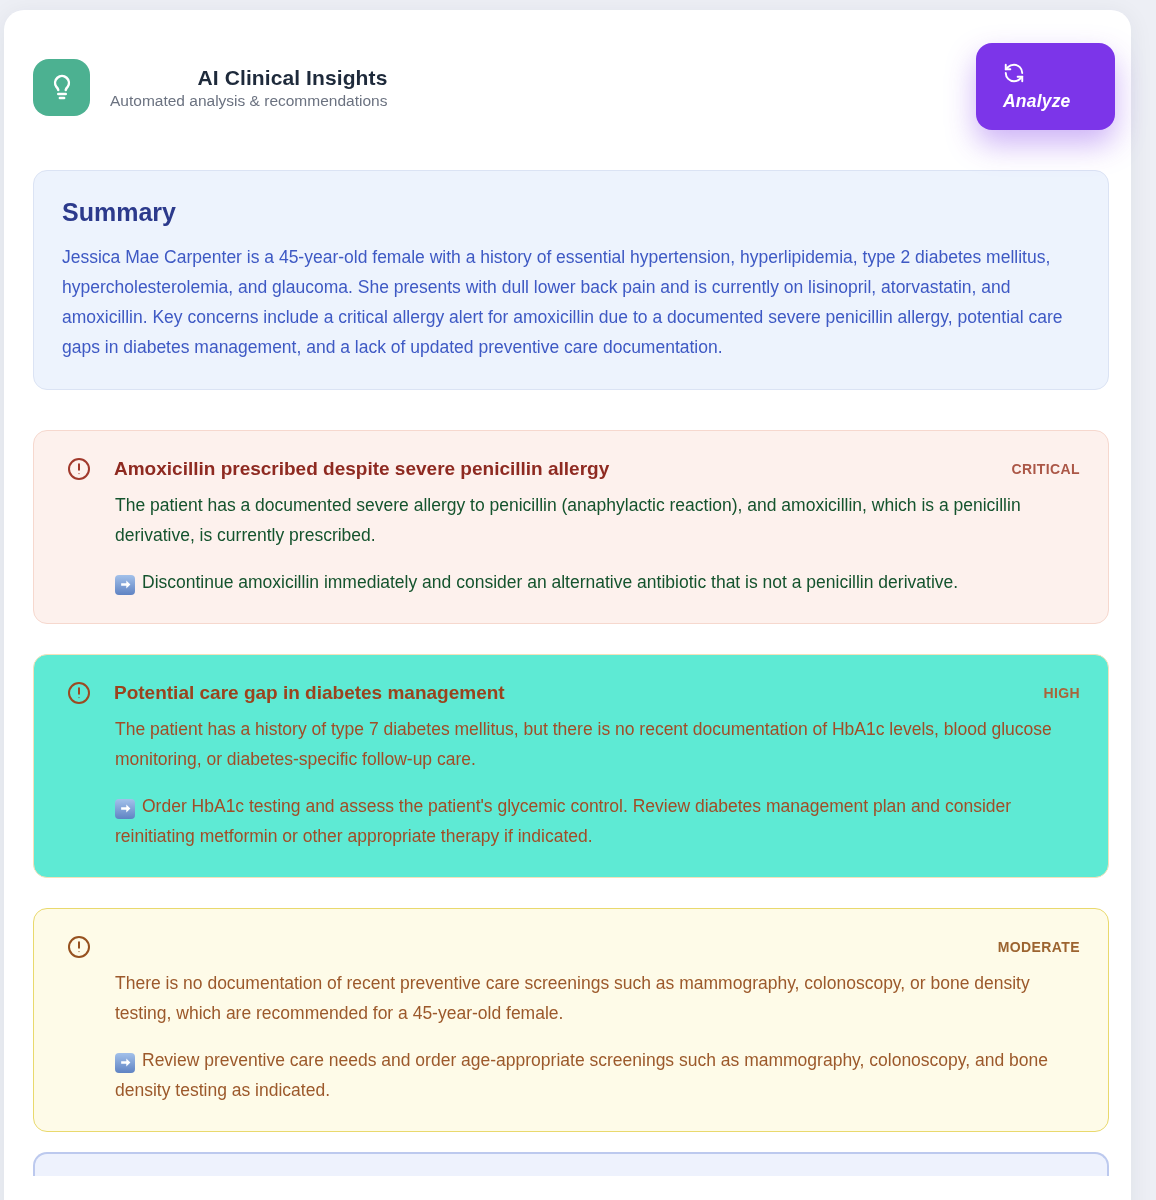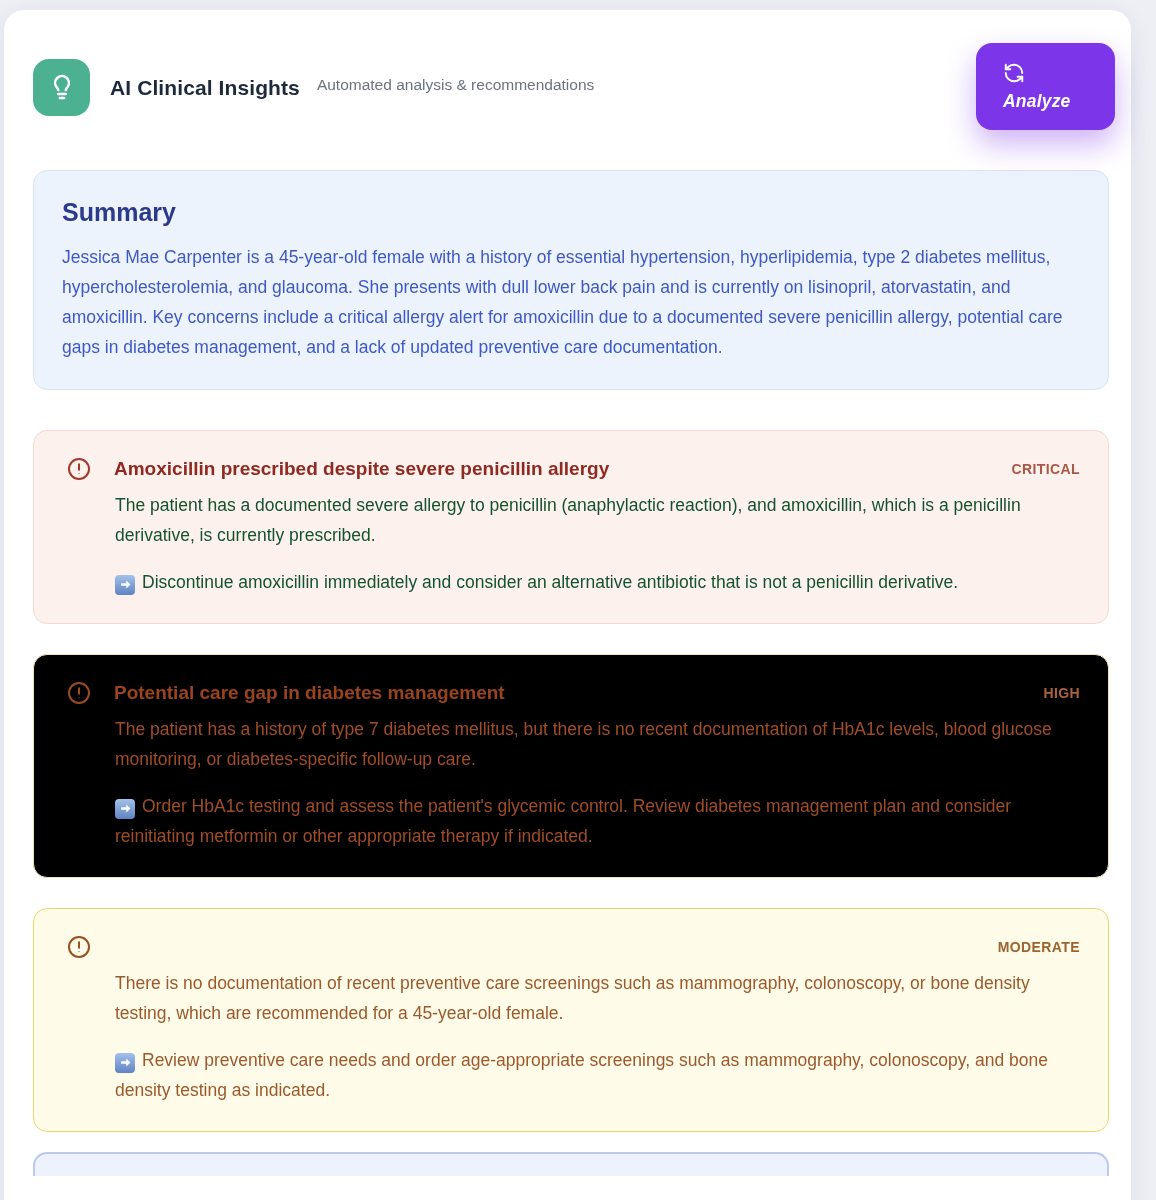--- a/index.html
+++ b/index.html
@@ -19,21 +19,21 @@
     padding: 49px 22px 0 29px;
   }
   
   .hdr { display: flex; align-items: center; gap: 20px; height: 57px; }
   .ai-badge {
     width: 57px; height: 57px; flex: 0 0 57px;
     background: #4cb191;
     border-radius: 16px;
     display: flex; align-items: center; justify-content: center;
   }
-  .hdr-titles { display: flex; flex-direction: row; gap: 17px; }
+  .hdr-titles { display: flex; flex-direction: column; gap: 2px; align-items: flex-end; }
   .hdr-title { font-size: 21px; font-weight: 700; color: #1e2a3b; letter-spacing: 0.1px; }
   .hdr-sub { font-size: 15.5px; color: #6b7280; }
   .analyze-btn {
     position: absolute; top: 33px; right: 16px;
     width: 139px; height: 87px;
     background: #7c35e9;
     border: none; cursor: pointer;
     border-radius: 16px;
     box-shadow: 0 14px 30px rgba(124,53,233,0.38);
     display: flex; flex-direction: column;
@@ -67,21 +67,21 @@
     font-size: 14px; font-weight: 700; letter-spacing: 0.4px;
   }
   .card-body { margin-left: 48px; margin-top: 9px; font-size: 17.5px; line-height: 30px; max-width: 975px; }
   .card-rec  { margin-left: 48px; margin-top: 17px; font-size: 17.5px; line-height: 30px; max-width: 975px; }
   .alert-ico { width: 24px; height: 24px; flex: 0 0 24px; display: block; }
   
   .sev-critical { background: #fdf1ed; border-color: #f6d8ce; }
   .sev-critical .card-title { color: #8e2a21; }
   .sev-critical .sev-label  { color: #ab5747; }
   .sev-critical .card-body, .sev-critical .card-rec { color: #14532d; }
-  .sev-high { background: #000000; border-color: #f5e1ba; }
+  .sev-high { background: #5eead4; border-color: #f5e1ba; }
   .sev-high .card-title { color: #9a431d; }
   .sev-high .sev-label  { color: #a9643b; }
   .sev-high .card-body, .sev-high .card-rec { color: #a14d27; }
   .sev-moderate { background: #fefbe8; border-color: #e9d96d; }
   .sev-moderate .card-title { color: #8f491c; }
   .sev-moderate .sev-label  { color: #9c6430; }
   .sev-moderate .card-body, .sev-moderate .card-rec { color: #9c592b; }
   
   .arrow-chip {
     display: inline-flex; align-items: center; justify-content: center;

